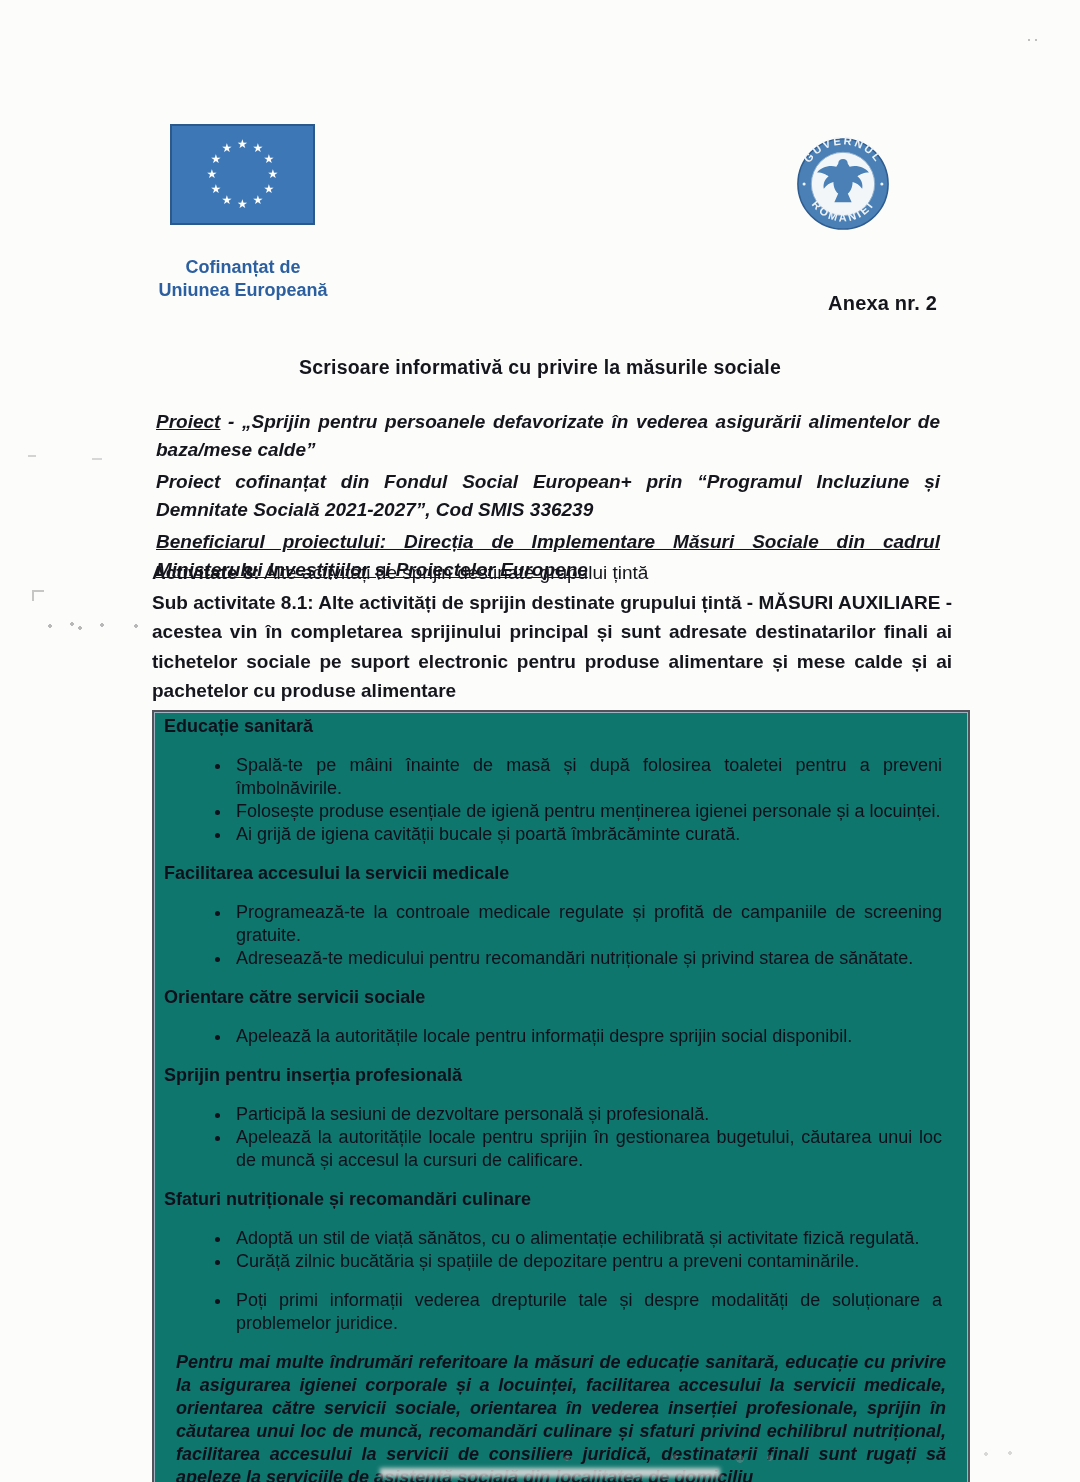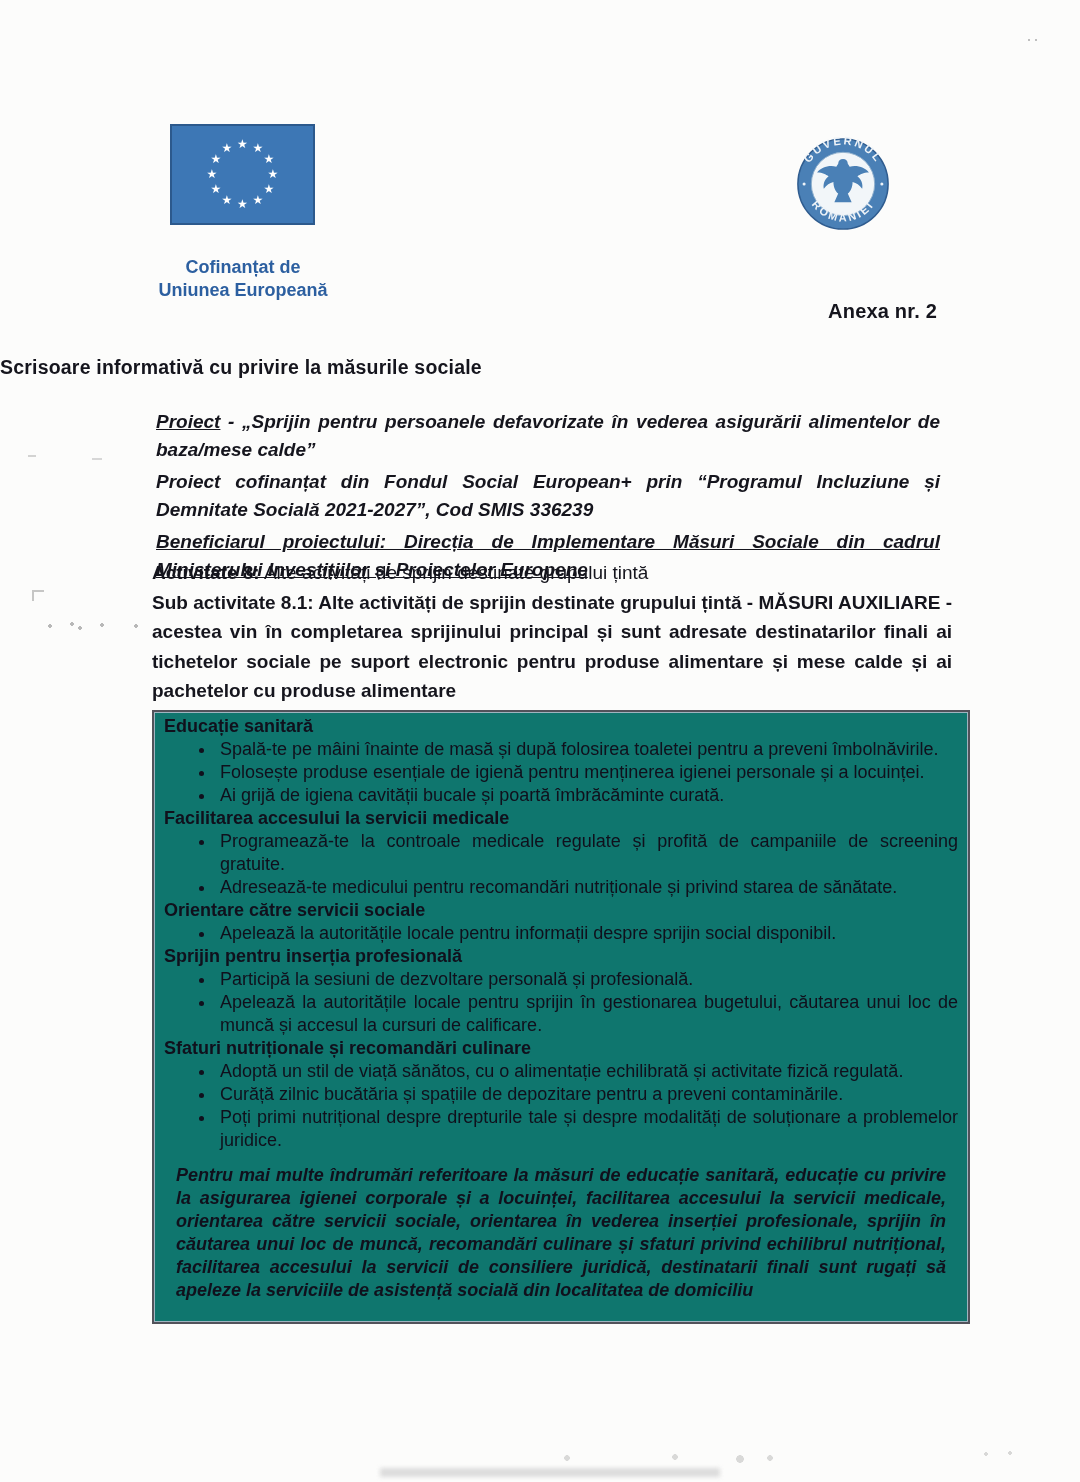--- a/index.html
+++ b/index.html
@@ -13,25 +13,25 @@
   #eu-flag{display:block;}
   #eu-caption{
     position:absolute;left:118px;top:228px;width:250px;text-align:center;
     color:#2c5fa0;font-weight:bold;font-size:18px;line-height:23px;margin-top:28px;
   }
   #gov-seal{position:absolute;left:795px;top:136px;width:96px;height:96px;}
   .seal-arc-text{font-size:11.5px;font-weight:bold;letter-spacing:2.5px;fill:#eef3f8;
     font-family:"Liberation Sans",sans-serif;}
   
   #annex{
-    position:absolute;right:143px;top:300px;font-size:20px;font-weight:600;
+    position:absolute;right:143px;top:292px;font-size:20px;font-weight:600;
     letter-spacing:.2px;
   }
   #doc-title{
-    position:absolute;left:0;top:356px;width:100%;
+    position:absolute;left:0;top:356px;width:100%;text-align:center;
     font-size:19.5px;font-weight:bold;letter-spacing:.2px;
   }
   
   #project{
     position:absolute;left:152px;top:404px;width:792px;
     font-size:19px;line-height:28px;font-weight:bold;font-style:italic;
     text-align:justify;
   }
   #project p{margin:4px;}
   .u{text-decoration:underline;}
@@ -45,21 +45,21 @@
   .semib{font-weight:bold;letter-spacing:0;}
   
   #infobox{
     position:absolute;left:152px;top:710px;width:794px;
     background:#0f766e;border:2px solid #51525a;
     padding:3px 10px 8px 10px;
     font-size:18px;line-height:23px;text-align:justify;color:#10101c;
     box-shadow:0 0 0 1px #9fb4c0 inset;
   }
   .ibh{font-weight:bold;}
-  .ibul{margin:0;padding-left:52px;}
+  .ibul{margin:16px;padding-left:52px;}
   .ibul li{padding-left:4px;}
   #ib-closing{margin:12px;font-weight:bold;font-style:italic;}
   
   .artifact{position:absolute;pointer-events:none;}
   #art-margin-r{left:32px;top:590px;width:10px;height:9px;
     border-left:2px solid #9a9a9a;border-top:2px solid #9a9a9a;opacity:.55;}
   #art-margin-dots{left:44px;top:622px;width:100px;height:8px;opacity:.5;
     background:radial-gradient(circle 2px at 6px 4px,#777 90%,transparent),
                radial-gradient(circle 2px at 28px 2px,#777 90%,transparent),
                radial-gradient(circle 2px at 36px 6px,#777 90%,transparent),
@@ -179,21 +179,21 @@
     <div class="ibsec">
       <div class="ibh">Sfaturi nutriționale și recomandări culinare</div>
       <ul class="ibul">
         <li>Adoptă un stil de viață sănătos, cu o alimentație echilibrată și activitate fizică regulată.</li>
         <li>Curăță zilnic bucătăria și spațiile de depozitare pentru a preveni contaminările.</li>
       </ul>
     </div>
 
     <div class="ibsec">
       <ul class="ibul">
-        <li>Poți primi nutrițional despre drepturile tale și despre modalități de soluționare a problemelor juridice.</li>
+        <li>Poți primi informații vederea drepturile tale și despre modalități de soluționare a problemelor juridice.</li>
       </ul>
     </div>
 
     <p id="ib-closing">Pentru mai multe îndrumări referitoare la măsuri de educație sanitară, educație cu privire la asigurarea igienei corporale și a locuinței, facilitarea accesului la servicii medicale, orientarea către servicii sociale, orientarea în vederea inserției profesionale, sprijin în căutarea unui loc de muncă, recomandări culinare și sfaturi privind echilibrul nutrițional, facilitarea accesului la servicii de consiliere juridică, destinatarii finali sunt rugați să apeleze la serviciile de asistență socială din localitatea de domiciliu</p>
   </div>
 
   <div class="artifact" id="art-margin-r"></div>
   <div class="artifact" id="art-margin-dots"></div>
   <div class="artifact" id="art-margin-dash"></div>
   <div class="artifact" id="art-margin-dash2"></div>

